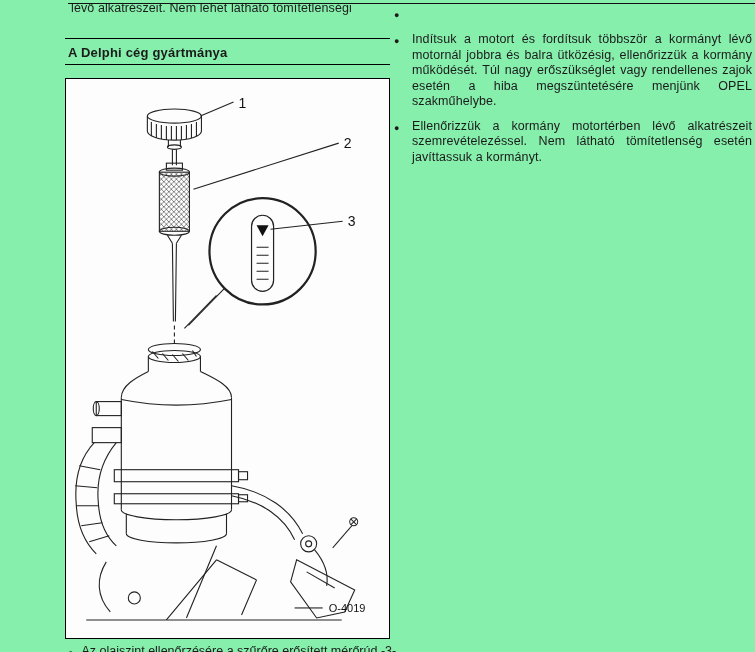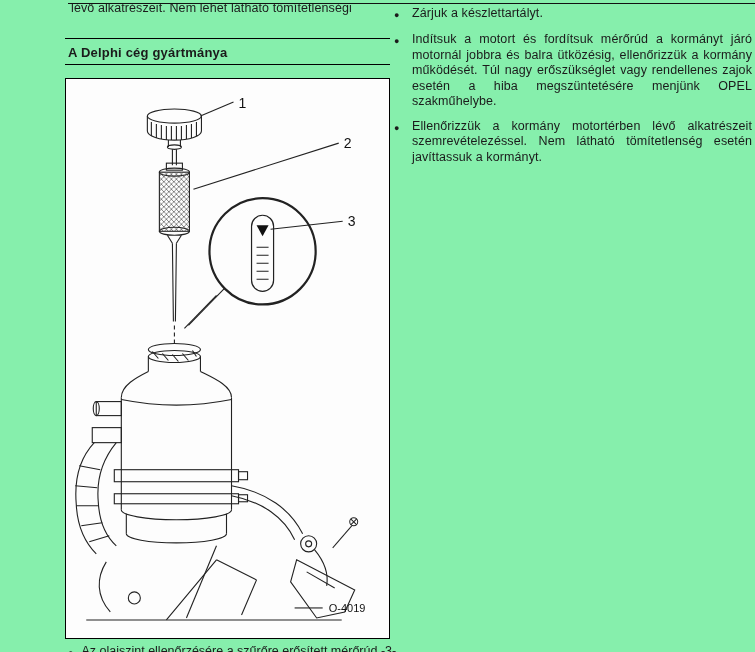--- a/index.html
+++ b/index.html
@@ -176,26 +176,25 @@
     <div class="caption-row">
       <span class="marker">●</span>
       <span class="txt">Az olajszint ellenőrzésére a szűrőre erősített mérőrúd -3-</span>
     </div>
   </div>
 
   <div class="right-col">
 
     <div class="bullet-item">
       <span class="marker">●</span>
-      <span class="txt">Zárjuk a készlettartályt.</span>
     </div>
 
     <div class="bullet-item">
       <span class="marker">●</span>
-      <span class="txt">Indítsuk a motort és fordítsuk mérőrúd a kormányt járó motornál jobbra és balra ütközésig, ellenőrizzük a kormány működését. Túl nagy erőszükséglet vagy rendellenes zajok esetén a hiba megszüntetésére menjünk OPEL szakműhelybe.</span>
+      <span class="txt">Indítsuk a motort és fordítsuk többször a kormányt lévő motornál jobbra és balra ütközésig, ellenőrizzük a kormány működését. Túl nagy erőszükséglet vagy rendellenes zajok esetén a hiba megszüntetésére menjünk OPEL szakműhelybe.</span>
     </div>
 
     <div class="bullet-item">
       <span class="marker">●</span>
       <span class="txt">Ellenőrizzük a kormány motortérben lévő alkatrészeit szemrevételezéssel. Nem látható tömítetlenség esetén javíttassuk a kormányt.</span>
     </div>
 
   </div>
 </div>
 

